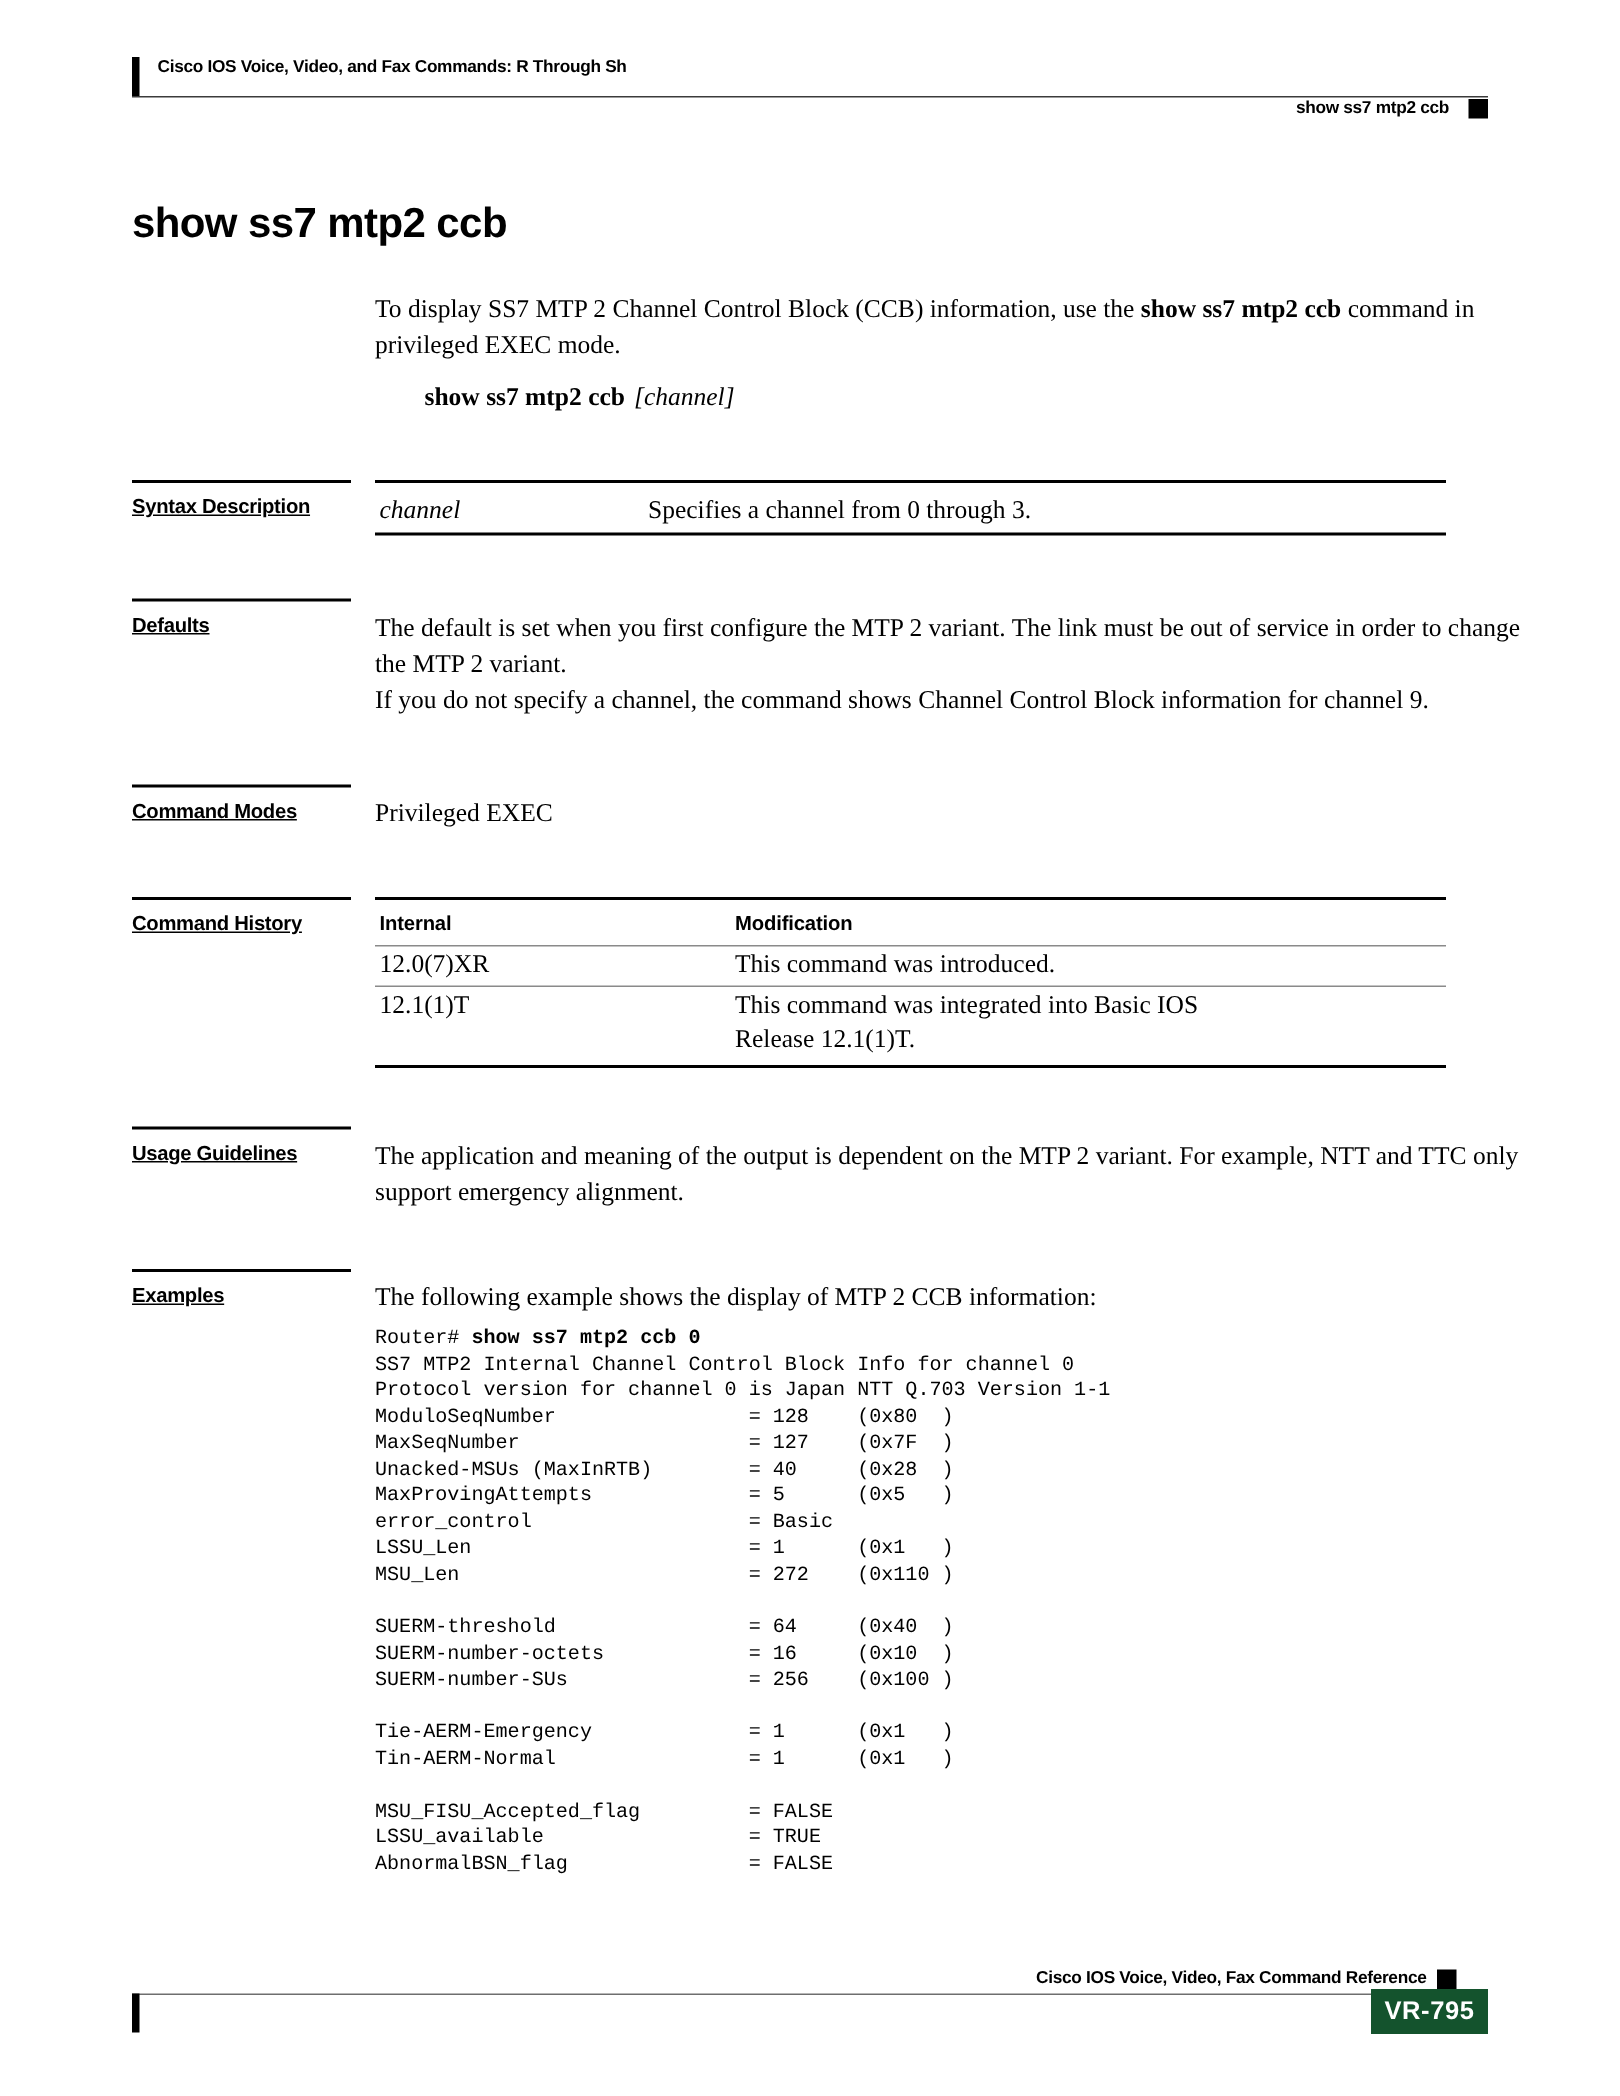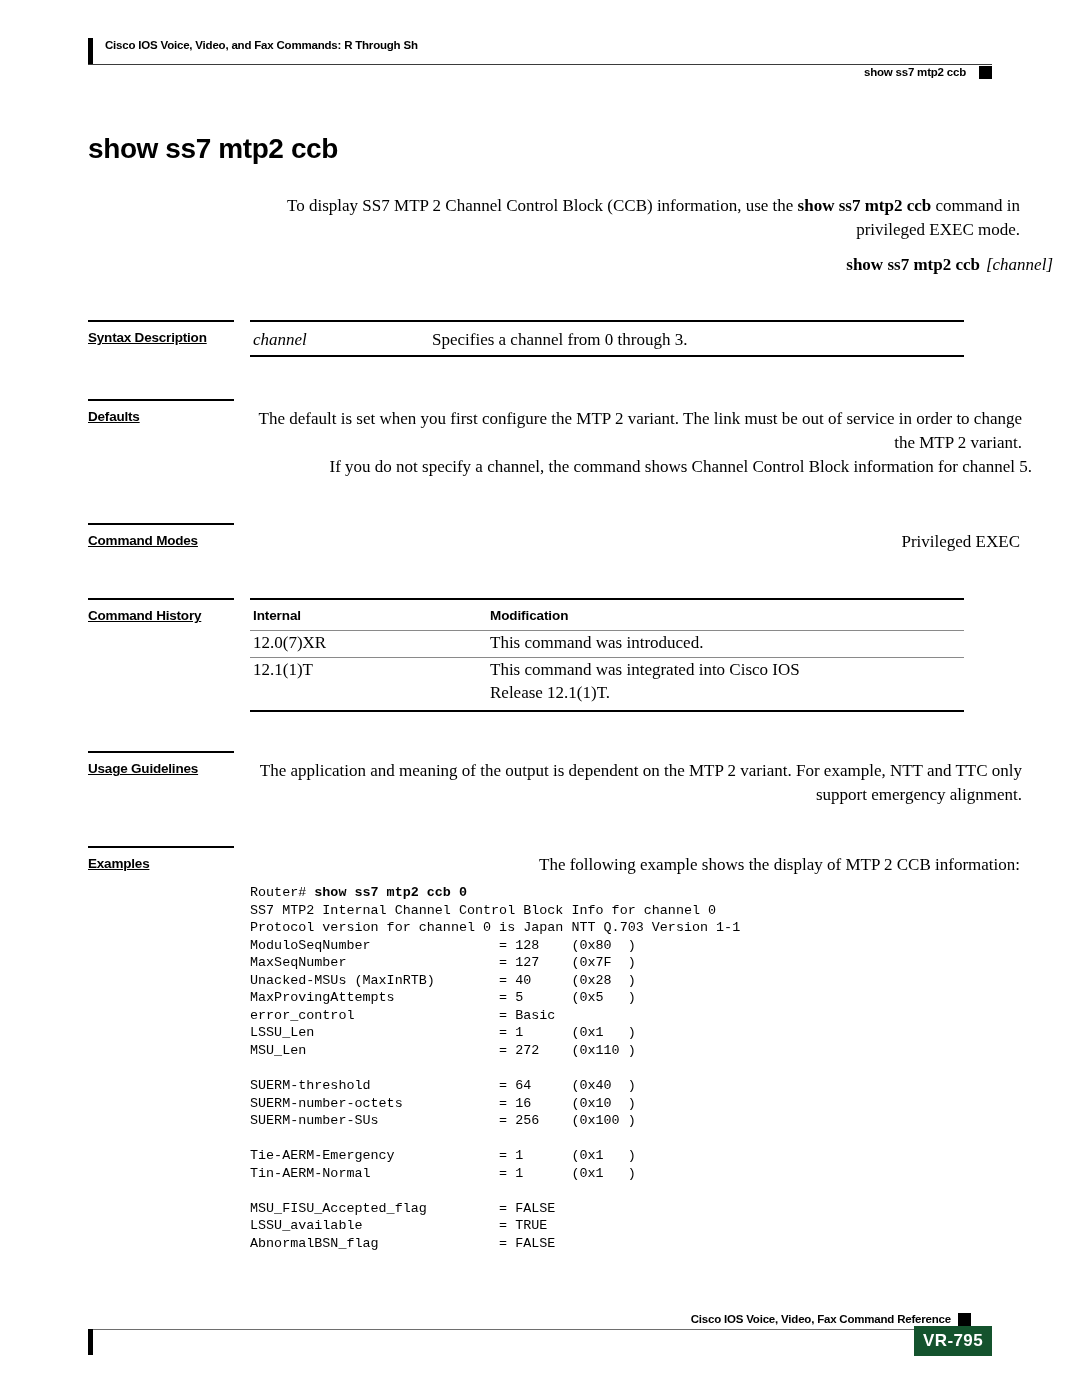--- a/index.html
+++ b/index.html
@@ -90,21 +90,21 @@
     white-space: nowrap;
   }
 
   
   .body-col {
     position: absolute;
     left: 250px;
     width: 770px;
     font-size: 17px;
     line-height: 23.5px;
-    text-align: right;
+    text-align: left;
   }
   .b { font-weight: bold; }
   .i { font-style: italic; }
 
   
   .sec-label {
     position: absolute;
     left: 88px;
     font-family: "Liberation Sans", "DejaVu Sans", sans-serif;
     font-weight: bold;
@@ -250,40 +250,40 @@
 
   <div class="rule-thick" style="left:250px; top:320px; width:714px;"></div>
   <div class="tbl-cell i" style="left:253px; top:328px;">channel</div>
   <div class="tbl-cell" style="left:432px; top:328px;">Specifies a channel from 0 through 3.</div>
   <div class="rule-thick" style="left:250px; top:355px; width:714px;"></div>
 
   <div class="sec-rule" style="top:399px;"></div>
   <div class="sec-label" style="top:409px;">Defaults</div>
 
   <div class="body-col" style="top:407px; width:772px;">The default is set when you first configure the MTP 2 variant. The link must be out of service in order to change the MTP 2 variant.</div>
-  <div class="body-col" style="top:455px; width:782px;">If you do not specify a channel, the command shows Channel Control Block information for channel 5.</div>
+  <div class="body-col" style="top:455px; width:782px;">If you do not specify a channel, the command shows Channel Control Block information for channel 9.</div>
 
   <div class="sec-rule" style="top:523px;"></div>
   <div class="sec-label" style="top:533px;">Command Modes</div>
   <div class="body-col" style="top:530px;">Privileged EXEC</div>
 
   <div class="sec-rule" style="top:598px;"></div>
   <div class="sec-label" style="top:608px;">Command History</div>
 
   <div class="rule-thick" style="left:250px; top:598px; width:714px;"></div>
   <div class="tbl-head" style="left:253px; top:608px;">Internal</div>
   <div class="tbl-head" style="left:490px; top:608px;">Modification</div>
   <div class="rule-thin" style="left:250px; top:630px; width:714px;"></div>
 
   <div class="tbl-cell" style="left:253px; top:631px;">12.0(7)XR</div>
   <div class="tbl-cell" style="left:490px; top:631px;">This command was introduced.</div>
   <div class="rule-thin" style="left:250px; top:657px; width:714px;"></div>
 
   <div class="tbl-cell" style="left:253px; top:658px;text-align:right;">12.1(1)T</div>
-  <div class="tbl-cell" style="left:490px; top:658px;">This command was integrated into Cisco IOS</div>
+  <div class="tbl-cell" style="left:490px; top:658px;">This command was integrated into Basic IOS</div>
   <div class="tbl-cell" style="left:490px; top:681px;">Release 12.1(1)T.</div>
   <div class="rule-thick" style="left:250px; top:710px; width:714px;"></div>
 
   <div class="sec-rule" style="top:751px;"></div>
   <div class="sec-label" style="top:761px;">Usage Guidelines</div>
   <div class="body-col" style="top:759px; width:772px;">The application and meaning of the output is dependent on the MTP 2 variant. For example, NTT and TTC only support emergency alignment.</div>
 
   <div class="sec-rule" style="top:846px;"></div>
   <div class="sec-label" style="top:856px;">Examples</div>
   <div class="body-col" style="top:853px;">The following example shows the display of MTP 2 CCB information:</div>

